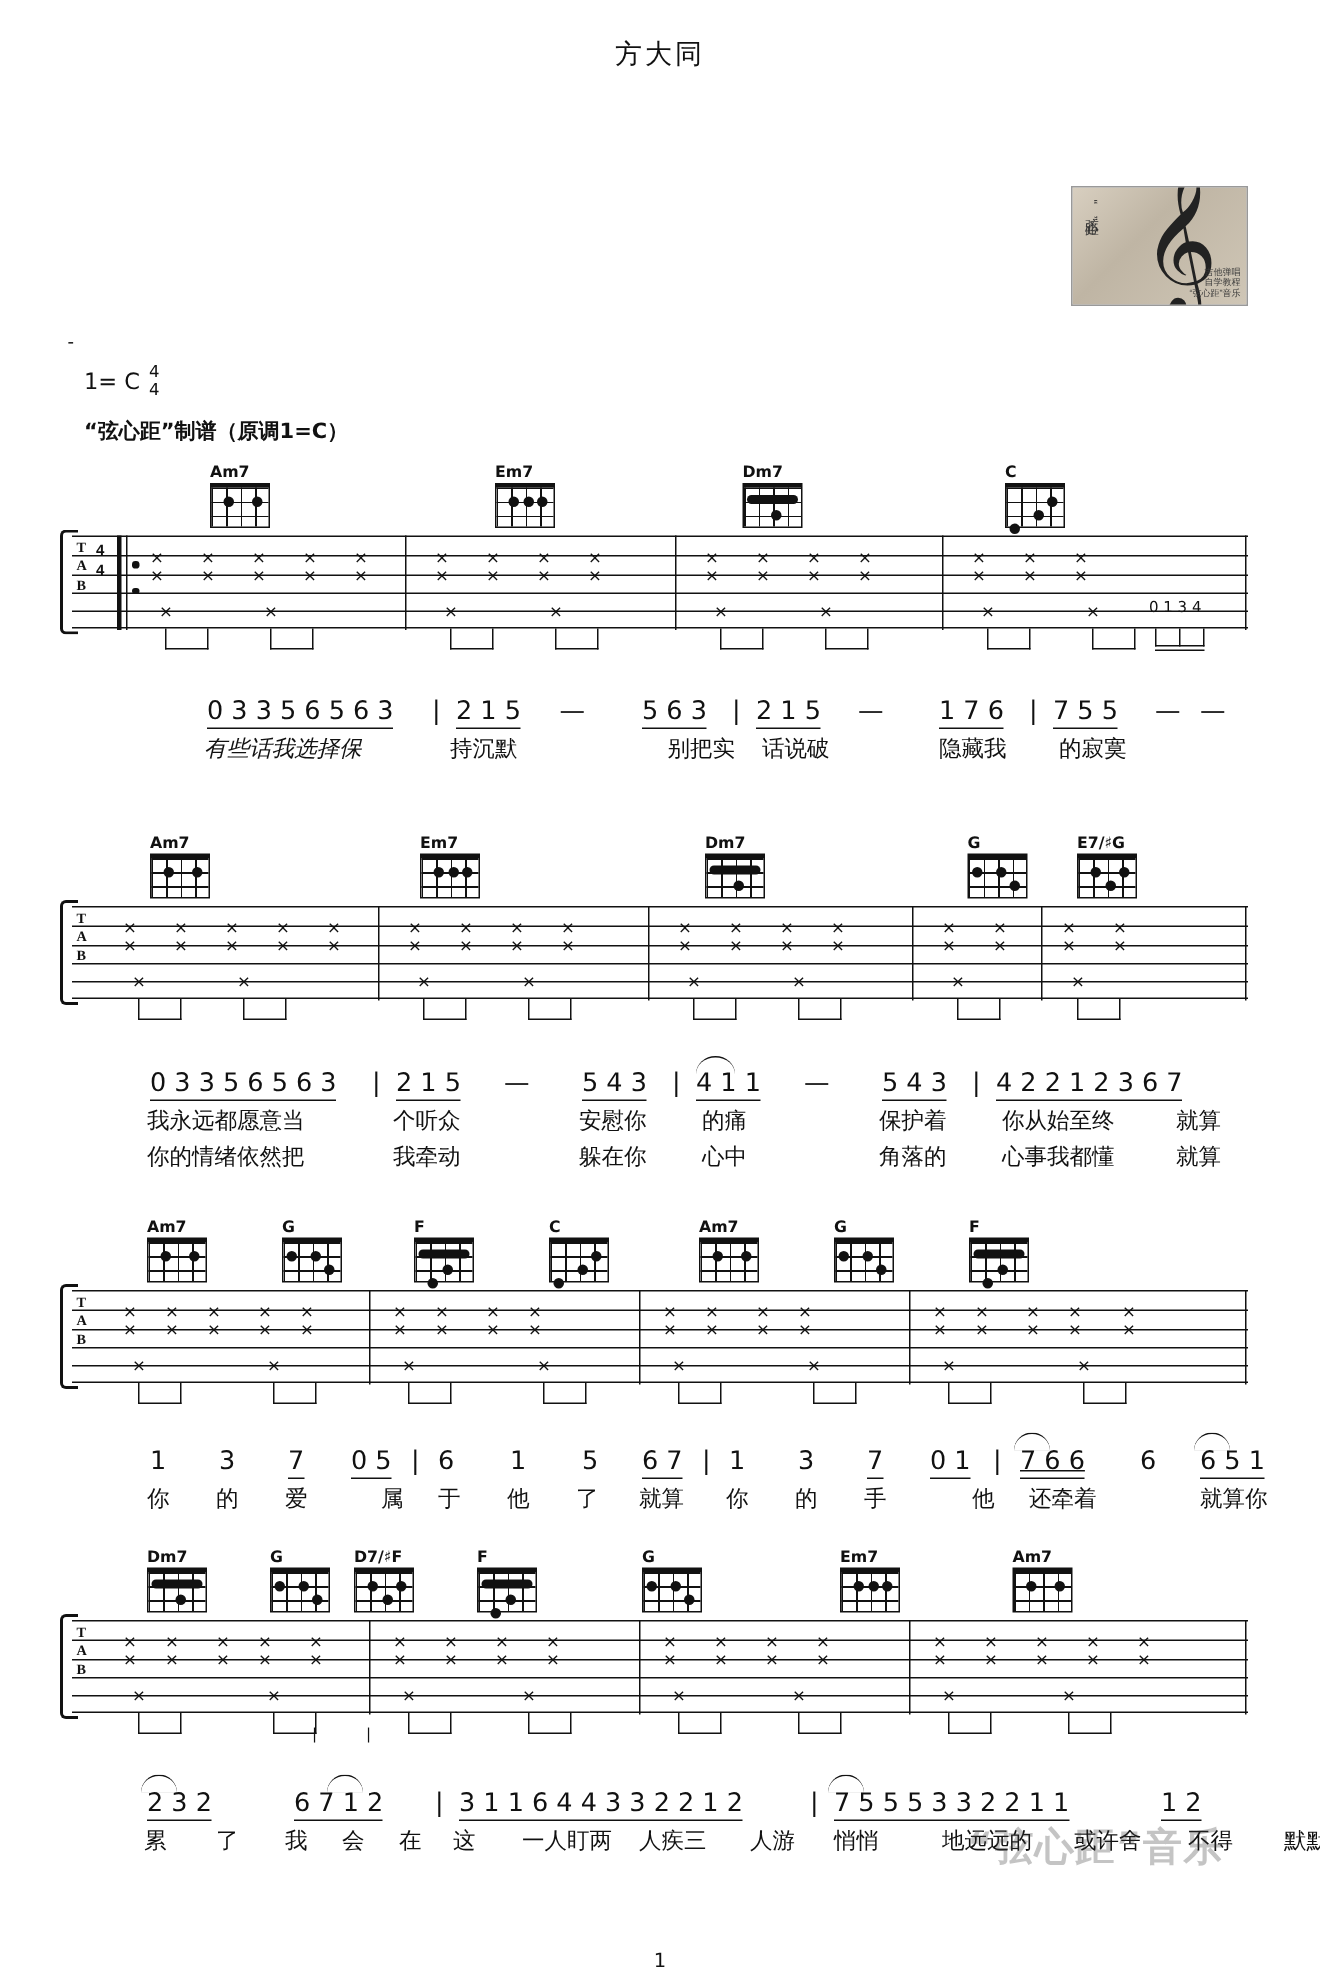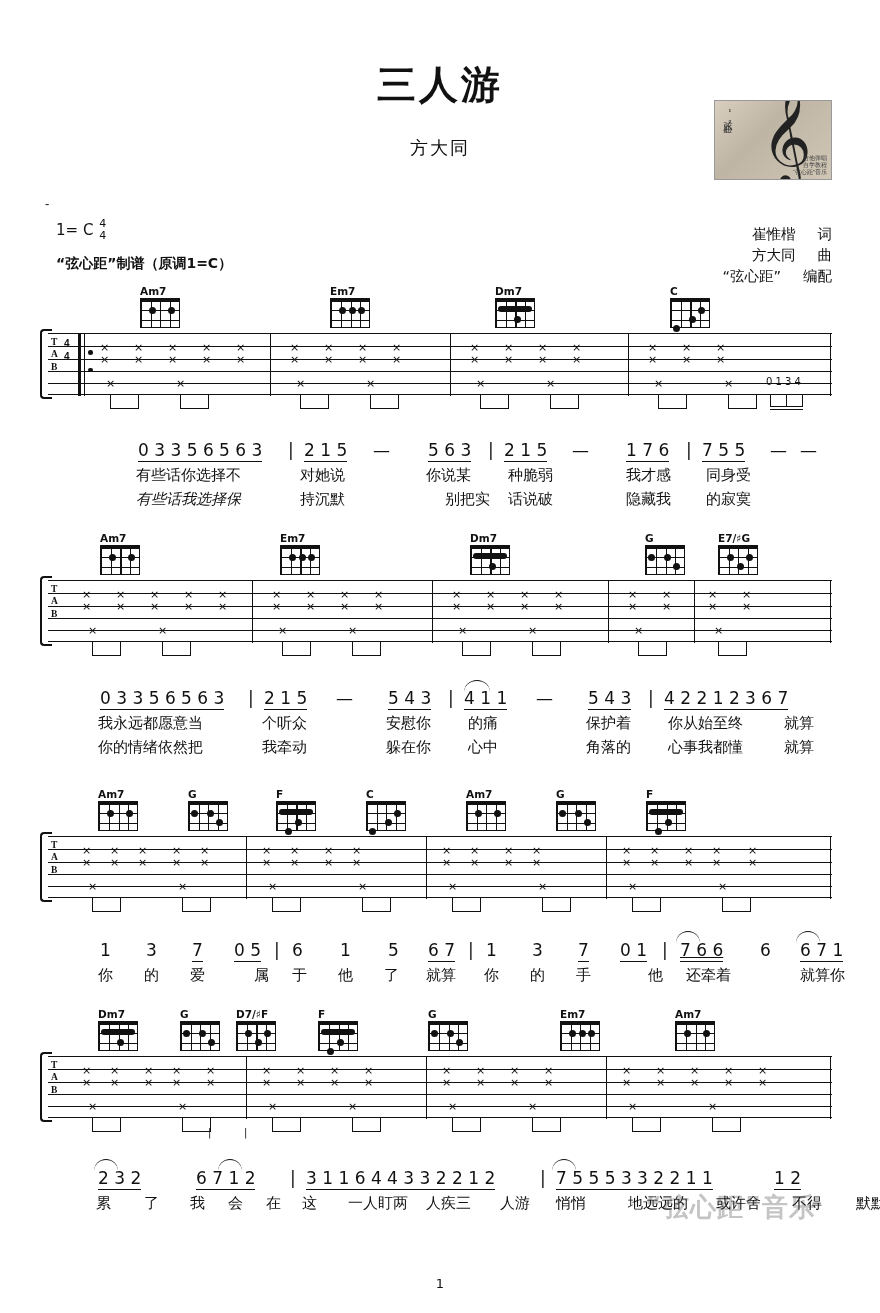--- a/index.html
+++ b/index.html
@@ -235,41 +235,35 @@
     text-align: center;
     font-size: 13px;
     font-family: "DejaVu Sans", sans-serif;
   }
 </style>
 </head>
 <body>
 
 <div class="sheet">
 
-  <div class="title">三人游</div>
   <div class="artist">方大同</div>
 
   <div class="tickmark">-</div>
 
   <div class="meta-left">
     <div class="keyrow">
       <span>1= C</span>
       <span class="frac">
         <span class="num">4</span>
         <span class="den">4</span>
       </span>
     </div>
     <div class="maker">“弦心距”制谱（原调1=C）</div>
   </div>
 
-  <div class="meta-right">
-    <div><span>崔惟楷</span><span class="sp"></span><span>词</span></div>
-    <div><span>方大同</span><span class="sp"></span><span>曲</span></div>
-    <div><span>“弦心距”</span><span class="sp"></span><span>编配</span></div>
-  </div>
 
   <div class="logo">
     <div class="vtext">“弦心距”</div>
     <div class="clef">𝄞</div>
     <div class="sub">吉他弹唱<br>自学教程<br>“弦心距”音乐</div>
   </div>
 
   <div class="system" style="top:285px;">
     <div class="chords">
       <div class="chordbox" style="left:92px;">
@@ -422,28 +416,20 @@
       <span style="left:440px;">|</span>
       <span class="und" style="left:456px;">2 1 5</span>
       <span style="left:524px;">—</span>
       <span class="und" style="left:578px;">1 7 6</span>
       <span style="left:638px;">|</span>
       <span class="und" style="left:654px;">7 5 5</span>
       <span style="left:722px;">—</span>
       <span style="left:752px;">—</span>
     </div>
     <div class="lyrics">
-      <span style="left:88px;">有些话你选择不</span>
-      <span style="left:252px;">对她说</span>
-      <span style="left:378px;">你说某</span>
-      <span style="left:460px;">种脆弱</span>
-      <span style="left:578px;">我才感</span>
-      <span style="left:658px;">同身受</span>
-    </div>
-    <div class="lyrics">
       <span style="left:88px;font-style:italic;">有些话我选择保</span>
       <span style="left:252px;">持沉默</span>
       <span style="left:397px;">别把实</span>
       <span style="left:460px;">话说破</span>
       <span style="left:578px;">隐藏我</span>
       <span style="left:658px;font-family:Liberation Serif, serif;">的寂寞</span>
     </div>
   </div>
 
   <div class="system" style="top:532px;">
@@ -776,21 +762,21 @@
       <span style="left:340px;">5</span>
       <span class="und" style="left:380px;">6 7</span>
       <span style="left:420px;">|</span>
       <span style="left:438px;">1</span>
       <span style="left:484px;">3</span>
       <span class="und" style="left:530px;">7</span>
       <span class="und" style="left:572px;">0 1</span>
       <span style="left:614px;">|</span>
       <span class="und" style="left:632px;text-decoration:underline;">7 6 6</span>
       <span style="left:712px;">6</span>
-      <span class="und" style="left:752px;">6 7 1</span>
+      <span class="und" style="left:752px;">6 5 1</span>
       <div class="tie" style="left:628px; top:-9px; width:24px;"></div>
       <div class="tie" style="left:748px; top:-9px; width:24px;"></div>
     </div>
     <div class="lyrics">
       <span style="left:50px;">你</span>
       <span style="left:96px;">的</span>
       <span style="left:142px;">爱</span>
       <span style="left:206px;">属</span>
       <span style="left:244px;">于</span>
       <span style="left:290px;">他</span>

